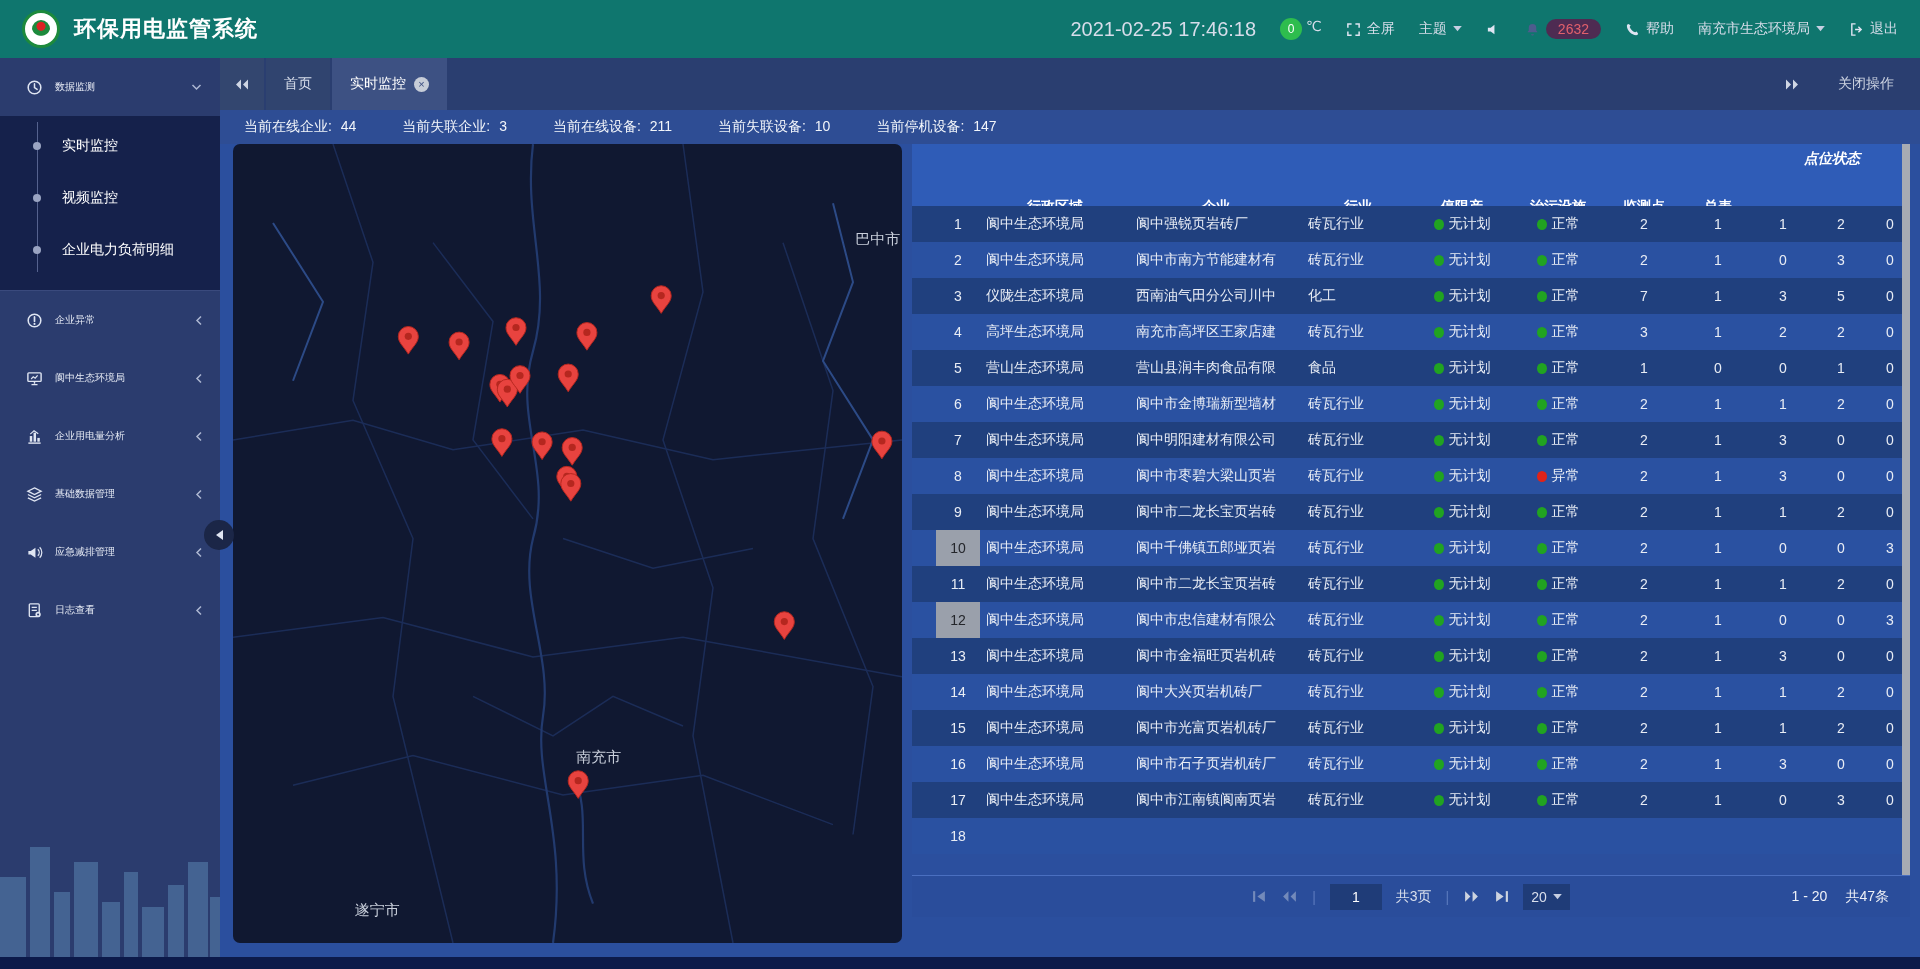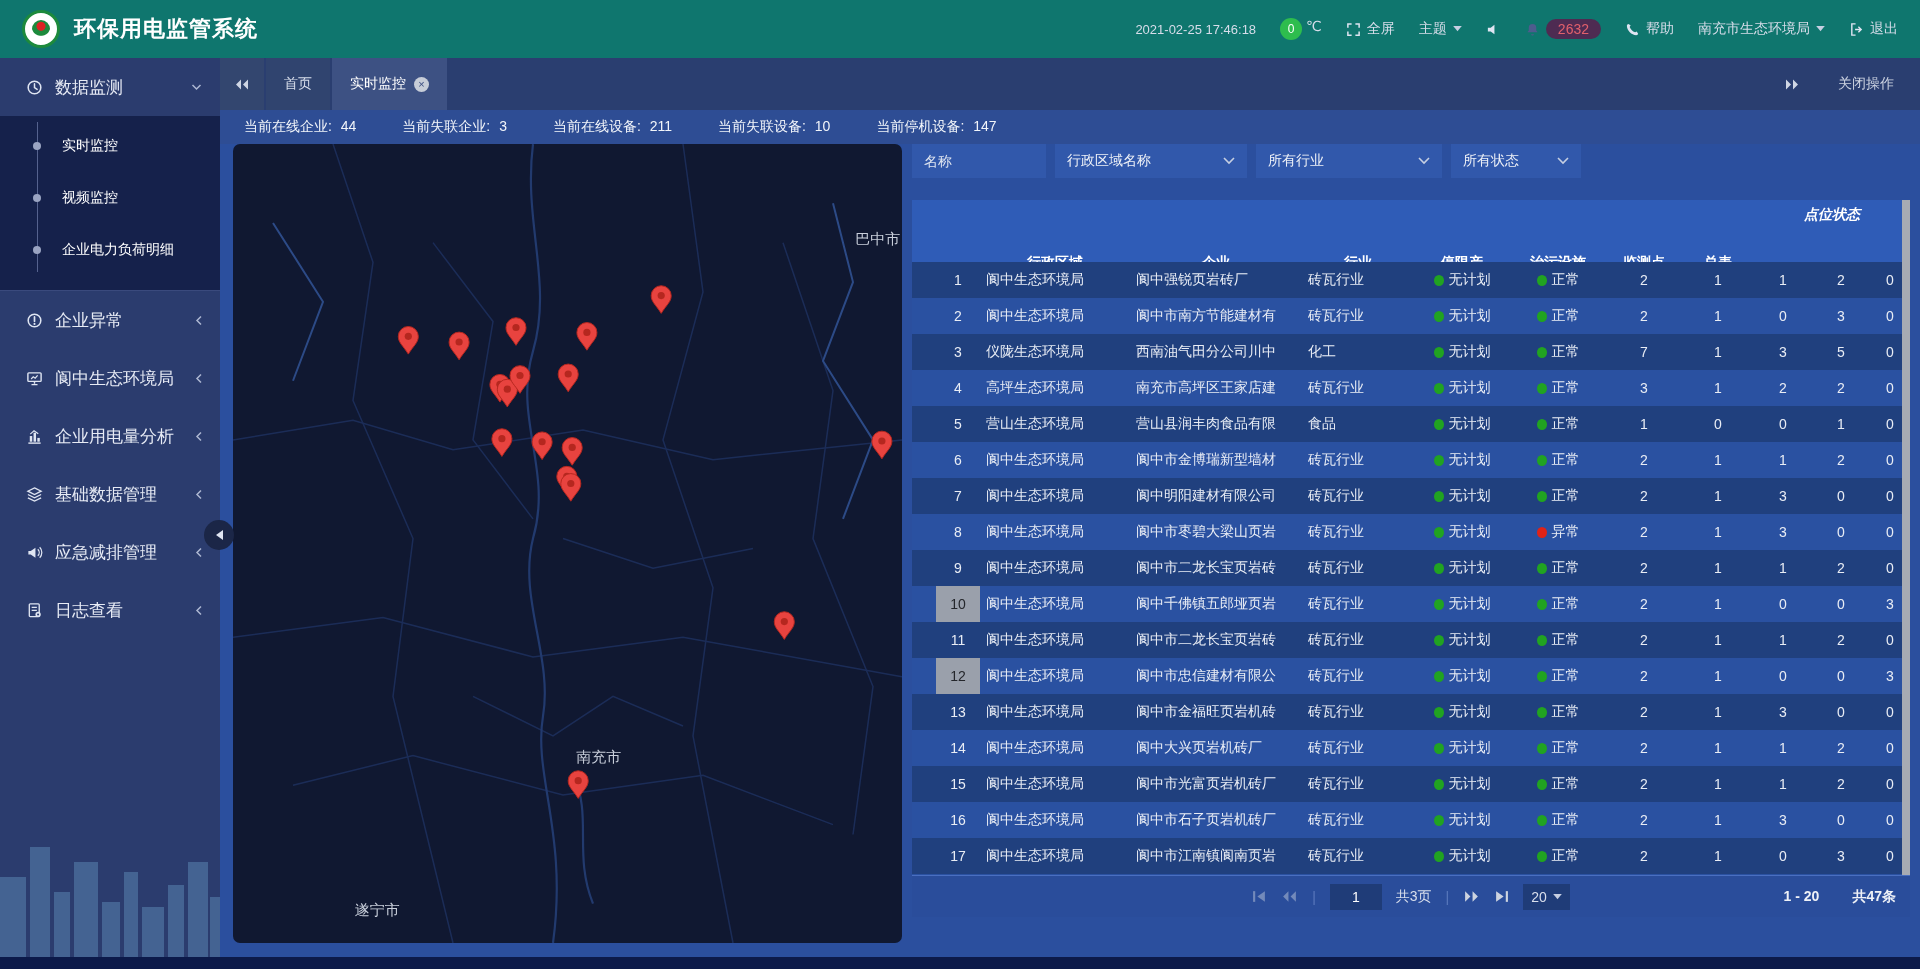--- a/index.html
+++ b/index.html
@@ -7,34 +7,34 @@
     font-family:"Liberation Sans","DejaVu Sans",sans-serif; color:#e3e8f2; }
   .app { width:1920px; height:969px; display:flex; flex-direction:column; background:#2b4f9e; position:relative; }
 
   
   .header { height:58px; background:#0f766e; display:flex; align-items:center; padding:0 22px; flex:0 0 auto; }
   .logo { width:38px; height:38px; border-radius:50%; background:#fff; border:3px solid #1d8a3c;
     display:flex; align-items:center; justify-content:center; margin-right:14px; }
   .logo-inner { width:18px; height:18px; border-radius:50%; background:radial-gradient(circle at 50% 35%, #d22 0 4px, #1d8a3c 5px 9px, #fff 10px); }
   .app-title { font-size:22px; font-weight:bold; color:#fff; letter-spacing:1px; }
   .header-right { margin-left:auto; display:flex; align-items:center; gap:24px; font-size:14px; color:#d7ddea; }
-  .datetime { font-size:13px; }
+  .datetime { font-size:20px; }
   .temp { display:flex; align-items:flex-start; gap:4px; }
   .temp-badge { width:22px; height:22px; border-radius:50%; background:#2ebd4e; color:#fff; font-size:12px;
     display:flex; align-items:center; justify-content:center; }
   .hbtn { display:flex; align-items:center; gap:6px; cursor:pointer; white-space:nowrap; }
   .badge { background:#4e2b52; color:#e2606c; border-radius:11px; padding:2px 12px; font-size:14px; }
   .icon { display:inline-flex; align-items:center; justify-content:center; }
 
   
   .body { flex:1 1 auto; display:flex; min-height:0; }
 
   
   .sidebar { width:220px; background:#2b3c6e; flex:0 0 auto; position:relative; overflow:hidden; }
-  .menu-item { height:58px; display:flex; align-items:center; padding:0 18px 0 26px; gap:12px; font-size:17px; cursor:pointer; color:#e7ebf5; }
+  .menu-item { height:58px; display:flex; align-items:center; padding:0 18px 0 26px; gap:12px; font-size:10px; cursor:pointer; color:#e7ebf5; }
   .menu-item .mi-label { flex:1; }
   .mi-chevron { color:#aeb8d2; font-size:12px; }
   .menu-group { background:#15214b; border-bottom:1px solid #3a4a7d; position:relative; padding:4px 0 14px; }
   .menu-group::before { content:""; position:absolute; left:37px; top:6px; bottom:18px; width:1px; background:#55628e; }
   .submenu-item { height:52px; display:flex; align-items:center; padding-left:62px; font-size:14px; color:#ffffff; cursor:pointer; position:relative; }
   .submenu-item::before { content:""; position:absolute; left:33px; top:50%; margin-top:-4px; width:8px; height:8px; border-radius:50%; background:#9aa4c2; }
   .submenu-item.active { color:#ffffff; }
   .skyline { position:absolute; bottom:0; left:0; width:100%; opacity:.28; }
 
   
@@ -96,21 +96,21 @@
   .v-scrollbar { position:absolute; right:0; top:0; bottom:42px; width:8px; background:#a7abb3; z-index:5; }
 
   
   .pager { height:42px; background:#2a4d9b; border-top:1px solid #4a6fc0; flex:0 0 auto; display:flex; align-items:center; position:relative; font-size:14px; color:#d9dfec; }
   .pager-center { margin:0 auto; display:flex; align-items:center; gap:14px; }
   .pg-ic { color:#cdd4e0; display:inline-flex; cursor:pointer; }
   .pg-ic.disabled { opacity:.45; }
   .pg-divider { color:#5a79bd; }
   .pg-input { width:52px; height:26px; background:#1f3c78; color:#fff; text-align:center; border:none; font-size:14px; font-family:inherit; }
   .pg-size { height:26px; background:#1f3c78; display:flex; align-items:center; gap:6px; padding:0 8px; cursor:pointer; }
-  .pager-right { position:absolute; right:14px; display:flex; gap:33px; color:#eef1f7;font-weight:bold; }
+  .pager-right { position:absolute; right:21px; display:flex; gap:18px; color:#eef1f7; }
 
   
   .footer { height:12px; background:#0c1a4a; flex:0 0 auto; }
 
   .map-city-label { font-size:15px; fill:#c9cfdb; }
 </style>
 </head>
 <body>
 
 <div class="app">
@@ -471,47 +471,20 @@
                 </g>
                 <g transform="translate(345.2,663.4)">
                   <path d="M0 0C-5.5-9-10-11.5-10-18a10 10 0 1 1 20 0C10-11.5 5.5-9 0 0Z" fill="#e8433f" stroke="#b5271f" stroke-width="1"></path>
                   <circle cx="0" cy="-18" r="3.6" fill="#b5271f"></circle>
                 </g>
               </g>
           </svg>
         </div>
 
         <div class="right-panel">
-          <div class="filters">
-            <input class="f-input" placeholder="名称" style="">
-            <div class="f-select" style="width:192px">
-              <span class="val">行政区域名称</span>
-              <span class="sel-chevron icon">
-                  <svg width="12" height="8" viewBox="0 0 12 8">
-                    <path d="M1 1l5 5 5-5" stroke="#c6cfe2" stroke-width="1.6" fill="none"></path>
-                  </svg>
-                </span>
-            </div>
-            <div class="f-select" style="width:186px">
-              <span class="val">所有行业</span>
-              <span class="sel-chevron icon">
-                  <svg width="12" height="8" viewBox="0 0 12 8">
-                    <path d="M1 1l5 5 5-5" stroke="#c6cfe2" stroke-width="1.6" fill="none"></path>
-                  </svg>
-                </span>
-            </div>
-            <div class="f-select" style="width:130px">
-              <span class="val">所有状态</span>
-              <span class="sel-chevron icon">
-                  <svg width="12" height="8" viewBox="0 0 12 8">
-                    <path d="M1 1l5 5 5-5" stroke="#c6cfe2" stroke-width="1.6" fill="none"></path>
-                  </svg>
-                </span>
-            </div>
-          </div>
 
           <div class="table-card">
             <div class="t-head tgrid" id="thead-root">
                 <div></div>
                 <div class="hcell">行政区域</div>
                 <div class="hcell">企业</div>
                 <div class="hcell">行业</div>
                 <div class="hcell">停限产</div>
                 <div class="hcell">治污设施</div>
                 <div class="hcell">监测点</div>

